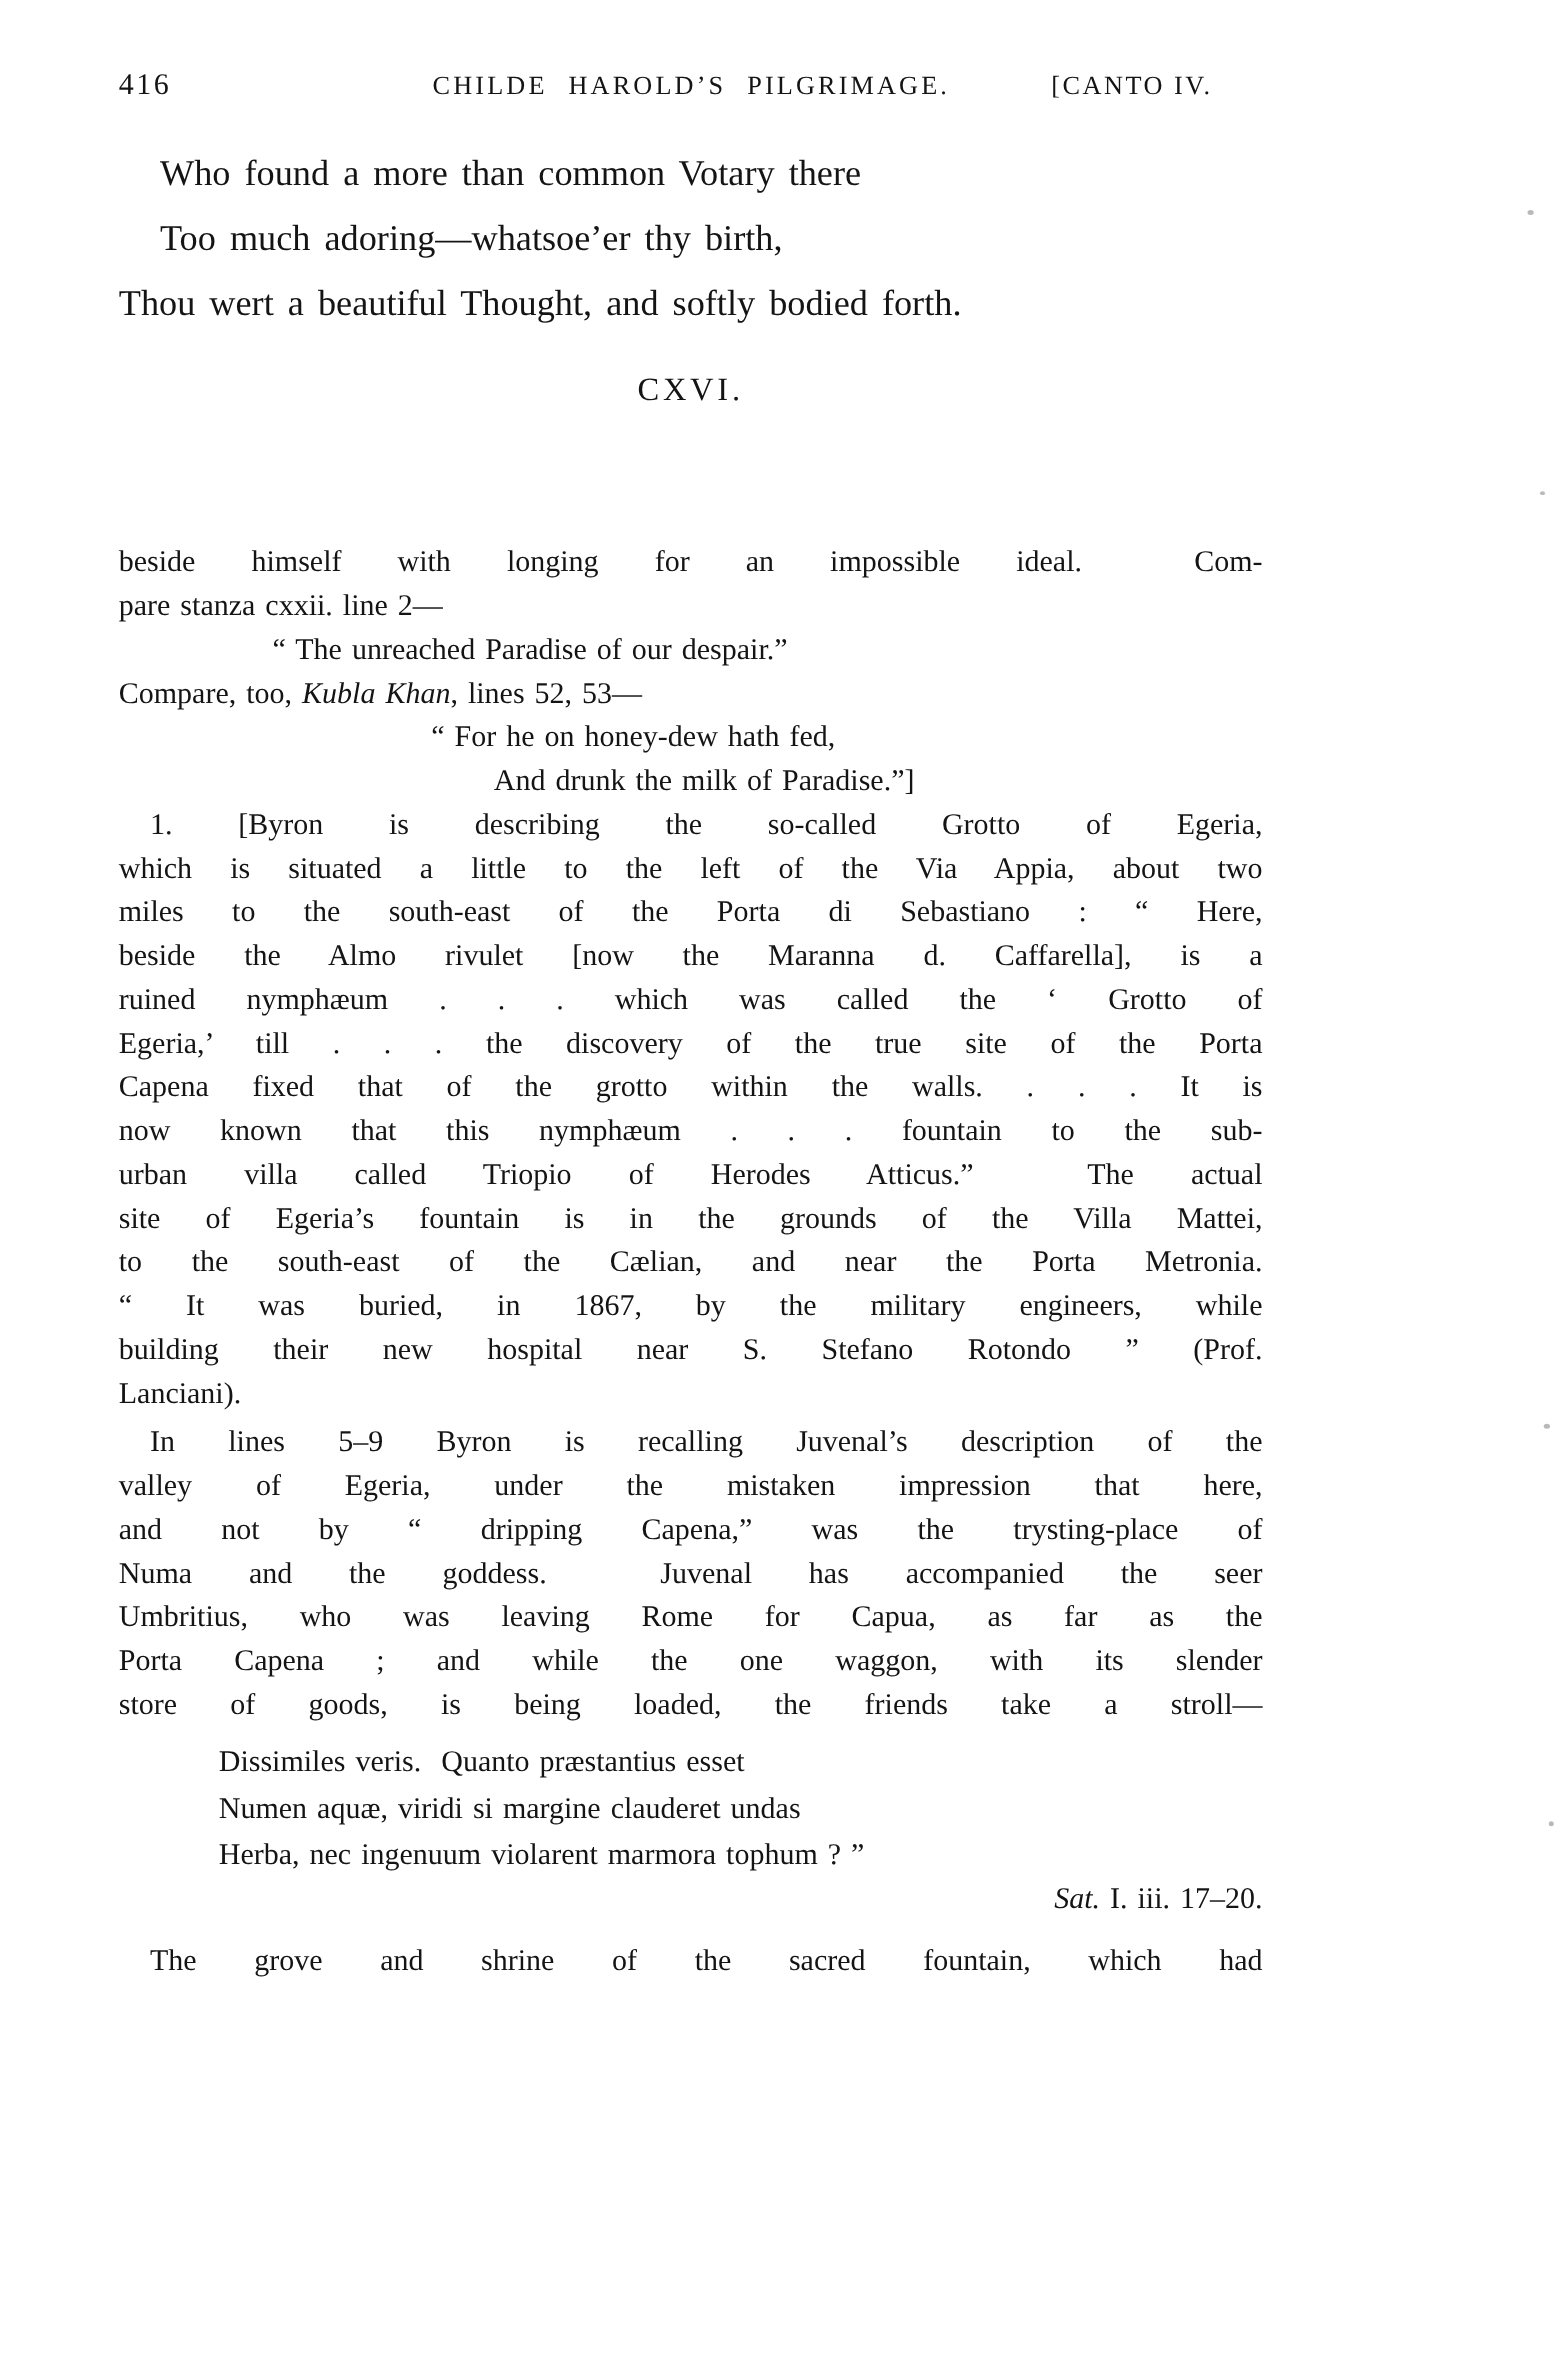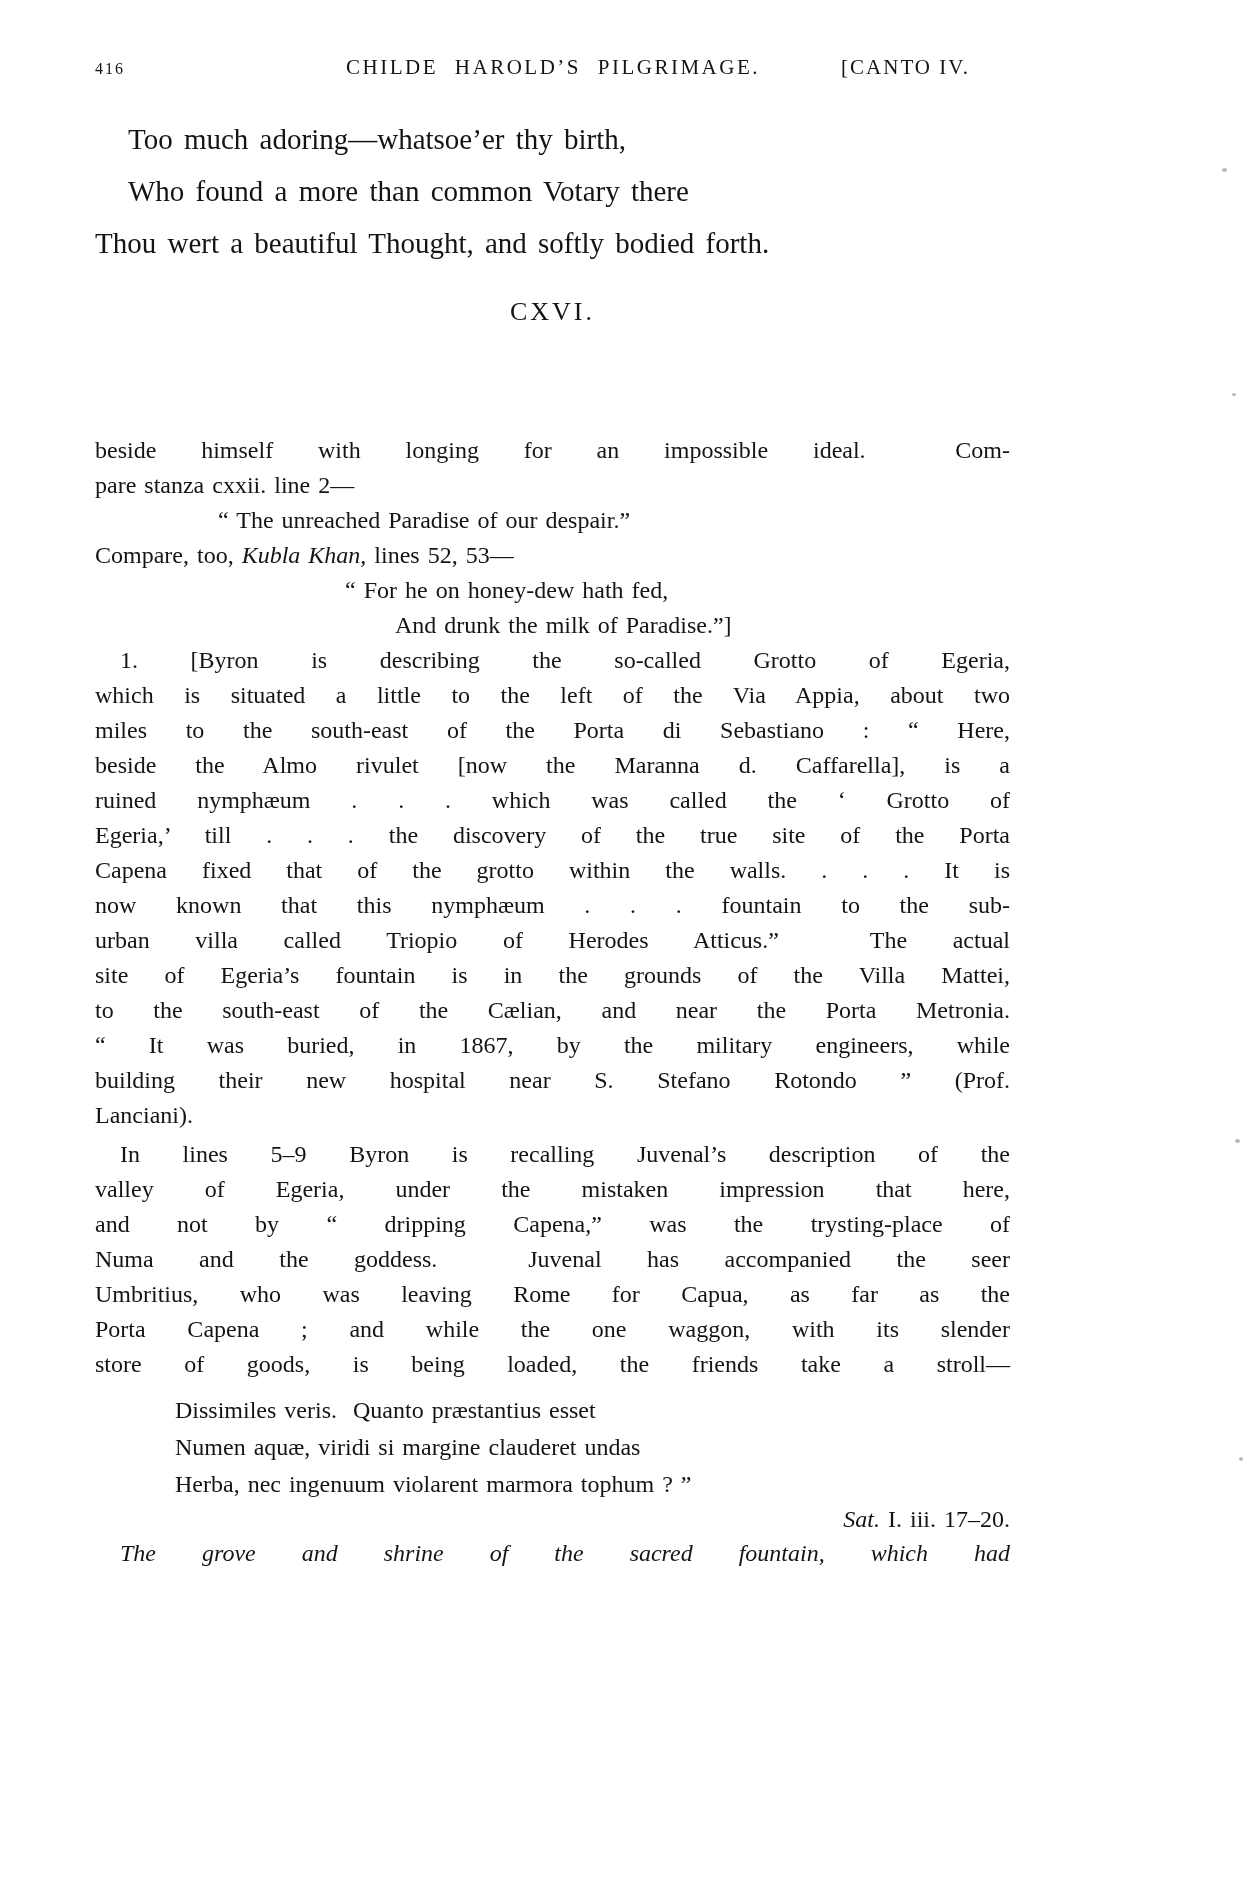--- a/index.html
+++ b/index.html
@@ -23,21 +23,21 @@
   }
   
   .running-header {
     display: flex;
     align-items: baseline;
     font-size: 21px;
     height: 34px;
   }
   .page-number {
     width: 120px;
-    font-size: 16px;
+    font-size: 24px;
     letter-spacing: 2px;
   }
   .header-title {
     flex: 1;
     text-align: right;
     letter-spacing: 2.5px;
     word-spacing: 9px;
   }
   .header-canto {
     width: 210px;
@@ -87,21 +87,21 @@
   .q-indent-1 { padding-left: 123px; }
   .q-indent-2 { padding-left: 250px; }
   .q-indent-3 { padding-left: 300px; }
   .latin-quote { margin-top: 10px; line-height: 37px; }
   .latin-0 { padding-left: 50px; }
   .latin-n { padding-left: 80px; }
   .attribution {
     text-align: right;
     line-height: 33px;
   }
-  .closing-line { margin-top: 0; font-style: italic; }
+  .closing-line { margin-top: 16px; }
   .italic { font-style: italic; }
   
   .speck {
     position: absolute;
     background: #b9b9b9;
     border-radius: 50%;
   }
   .speck-1 { left: 1222px; top: 168px;  width: 5px; height: 4px; }
   .speck-2 { left: 1232px; top: 393px;  width: 4px; height: 3px; }
   .speck-3 { left: 1235px; top: 1139px; width: 5px; height: 4px; }
@@ -113,22 +113,22 @@
 <div class="page">
   <div class="content">
 
     <div class="running-header">
       <span class="page-number">416</span>
       <span class="header-title">CHILDE HAROLD’S PILGRIMAGE.</span>
       <span class="header-canto">[CANTO IV.</span>
     </div>
 
     <div class="stanza stanza-cxv">
+      <div class="poem-line poem-indent">Who found a more than common Votary there</div>
       <div class="poem-line poem-indent">Too much adoring—whatsoe’er thy birth,</div>
-      <div class="poem-line poem-indent">Who found a more than common Votary there</div>
       <div class="poem-line">Thou wert a beautiful Thought, and softly bodied forth.</div>
     </div>
 
     <div class="section-heading">CXVI.</div>
 
 
     <div class="footnotes">
 
       <div class="fn-cont">
         <div class="fn-line just">beside himself with longing for an impossible ideal.&nbsp; Com-</div>

